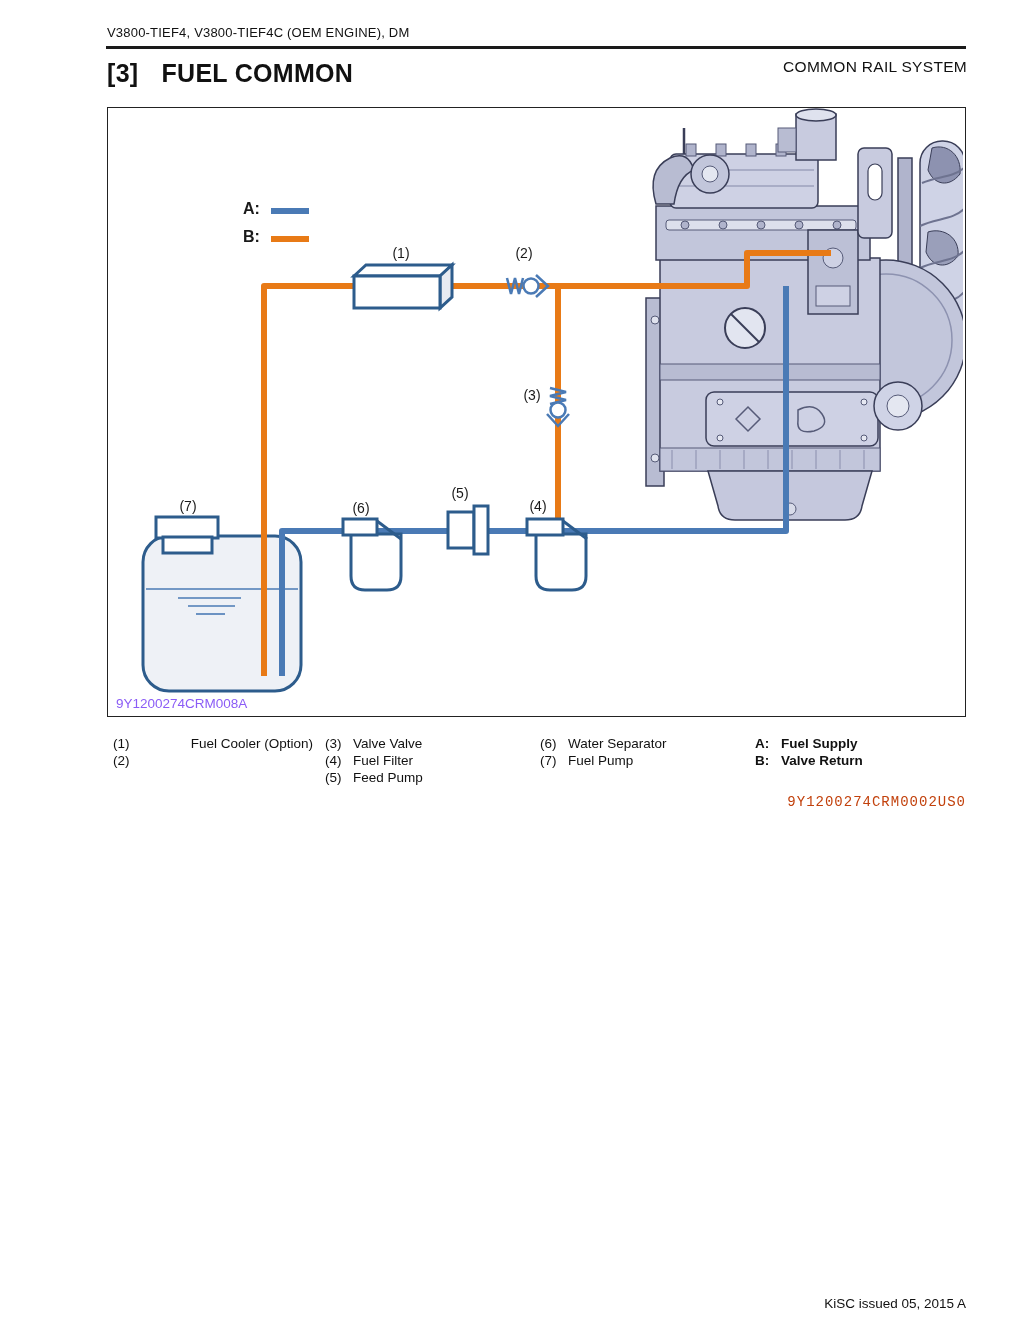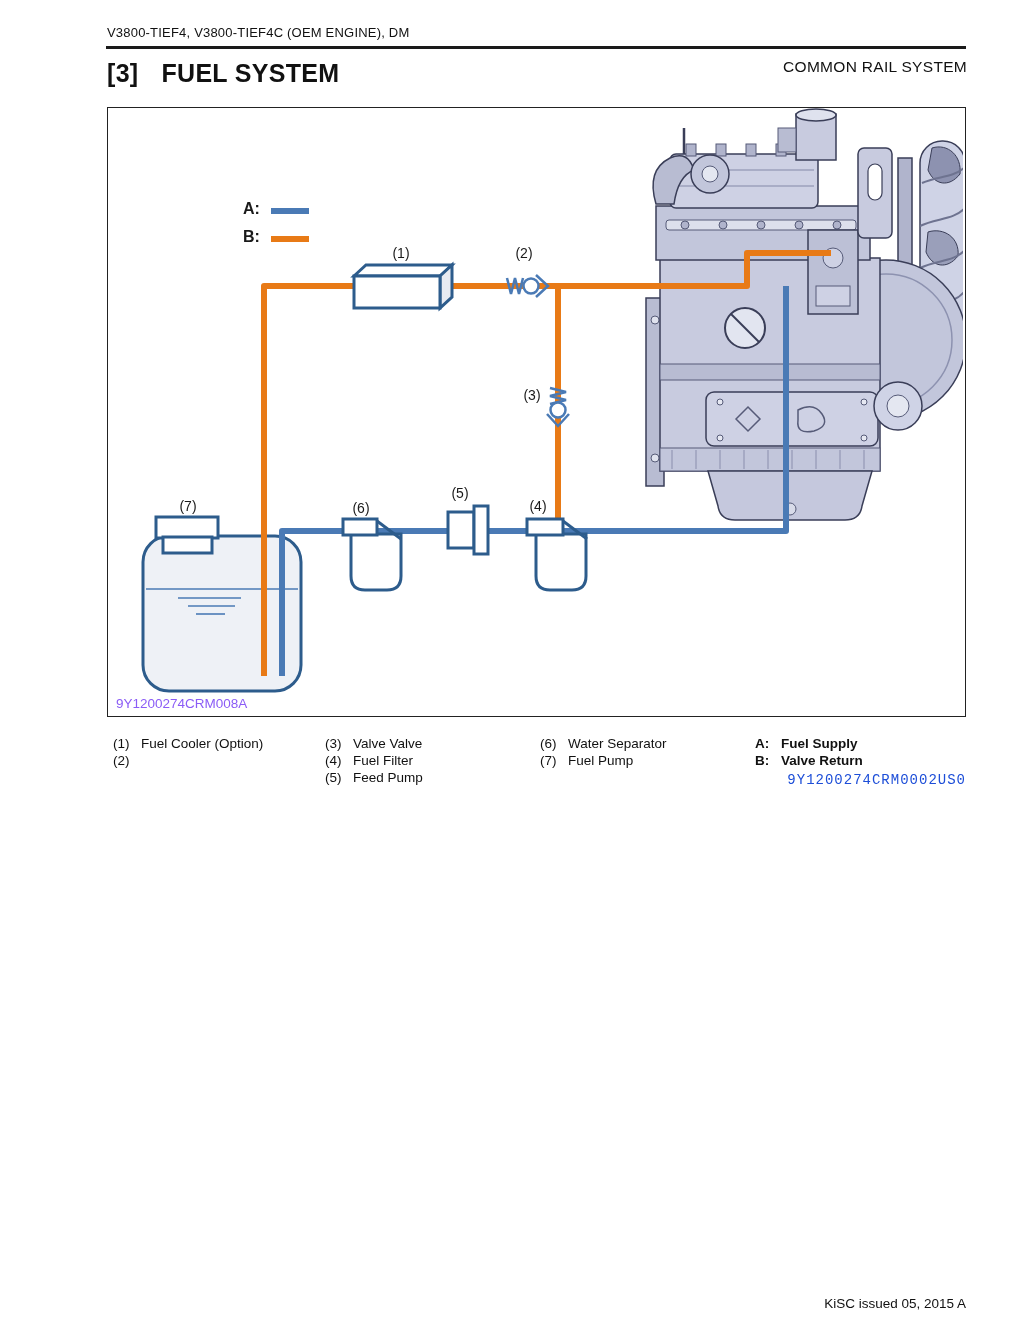--- a/index.html
+++ b/index.html
@@ -13,41 +13,41 @@
   .frame{position:absolute;left:107px;top:107px;width:859px;height:610px;border:1.8px solid #222;
          box-sizing:border-box;background:#fff;}
   .frame svg{position:absolute;left:0;top:0;}
   .dlabel{position:absolute;font-size:14px;color:#1a1a1a;transform:translateX(-50%);white-space:nowrap;}
   .ab{position:absolute;font-size:16px;font-weight:700;color:#1a1a1a;}
   .caption{position:absolute;left:8px;top:588px;font-size:13.5px;color:#8b5cf6;}
   .parts{position:absolute;left:107px;top:735px;width:860px;font-size:13.5px;line-height:17px;}
   .pcol{position:absolute;top:0;}
   .pitem{display:flex;}
   .pnum{width:28px;flex:0 0 28px;}
-  .ptxt{display:block;}
+  .ptxt{display:block;text-align:right;}
   .pcol.c1 .ptxt{width:172px;}
   .pcol.c4{font-weight:700;}
   .pcol.c4 .pnum{width:26px;flex:0 0 26px;}
-  .figcode{position:absolute;right:58px;top:772px;font-family:"Liberation Mono",monospace;
-           font-size:14px;color:#1d4ed8;letter-spacing:1px;}
+  .figcode{position:absolute;right:58px;top:794px;font-family:"Liberation Mono",monospace;
+           font-size:14px;color:#c2410c;letter-spacing:1px;}
   .pageno{position:absolute;left:0;top:1280px;width:1024px;text-align:center;font-size:15px;}
   .issue{position:absolute;right:58px;top:1296px;font-size:13.5px;}
 </style>
 </head>
 <body>
 
 <div class="page">
 
   <div class="hdr-left">V3800-TIEF4, V3800-TIEF4C (OEM ENGINE), DM</div>
   <div class="hdr-right">COMMON RAIL SYSTEM</div>
   <div class="hdr-rule"></div>
 
   <div class="title">
     <span>[3]</span>
-    <span>FUEL SYSTEM</span>
+    <span>FUEL COMMON</span>
   </div>
 
   <div class="frame">
     <svg width="855" height="606" viewBox="0 0 855 606">
 
       <g stroke="#3a3e58" stroke-width="1.5">
 
         <rect x="790" y="50" width="14" height="175" fill="#b0b4cc"></rect>
 
         <g>

